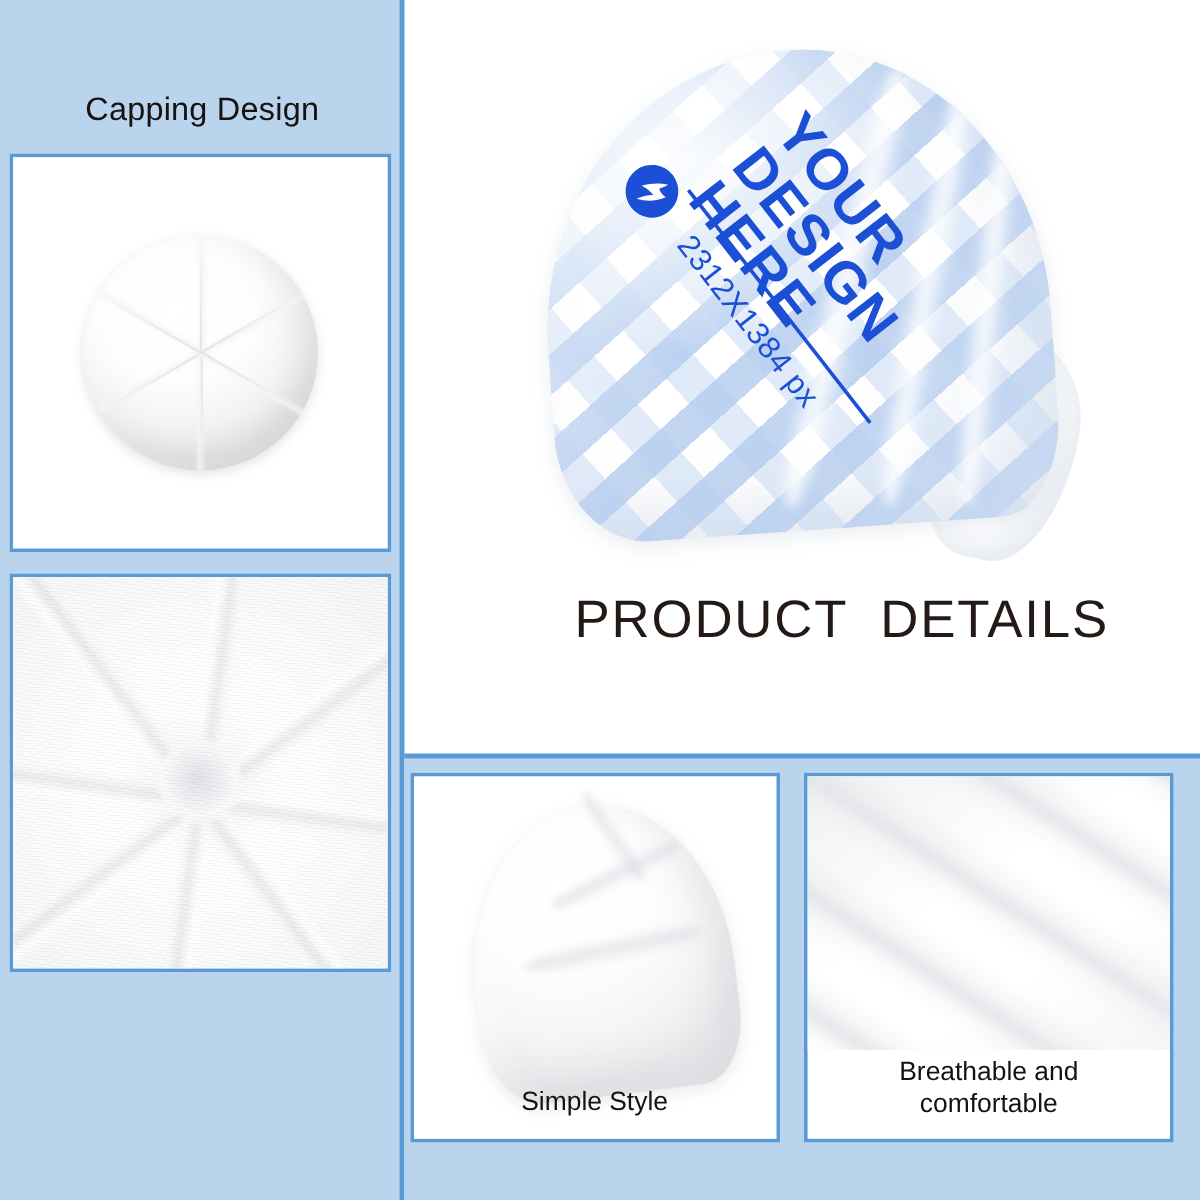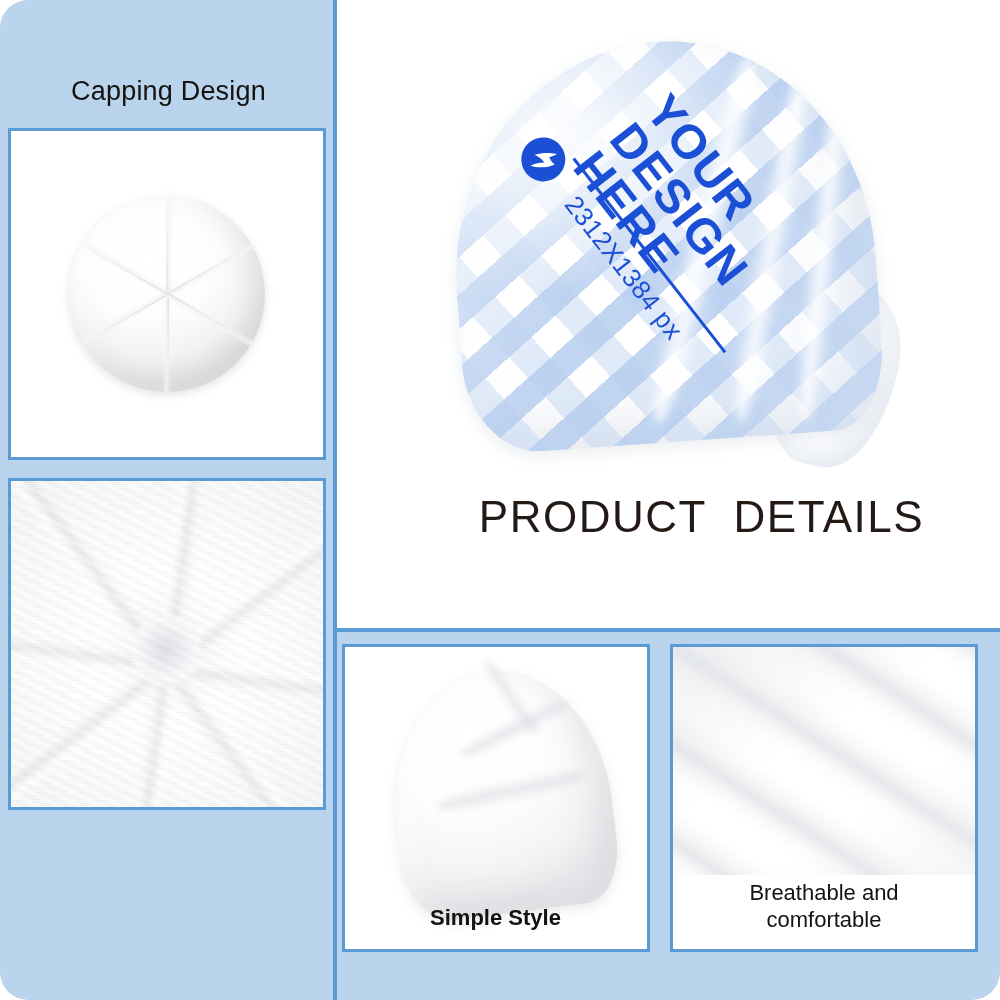--- a/index.html
+++ b/index.html
@@ -9,21 +9,20 @@
   }
   body {
     font-family: "Liberation Sans", sans-serif;
   }
   #page {
     position: relative;
     width: 1000px;
     height: 1000px;
     overflow: hidden;
     background: #ffffff;
-    border-radius: 28px;
   }
 
   
   .bg-sidebar {
     position: absolute;
     left: 0; top: 0;
     width: 337px; height: 1000px;
     background: #b9d4ec;
   }
   .bg-sidebar-edge {
@@ -409,21 +408,21 @@
 
   <div class="panel" style="left:342px; top:644px; width:308px; height:308px;">
     <div class="photo">
       <div class="beanie-wrap">
         <div class="beanie-body"></div>
         <div class="beanie-fold" style="left:36%; top:24%; width:120px; height:20px; transform:rotate(-26deg);"></div>
         <div class="beanie-fold" style="left:30%; top:44%; width:150px; height:22px; transform:rotate(-12deg);"></div>
         <div class="beanie-fold" style="left:40%; top:14%; width:90px;  height:16px; transform:rotate(56deg);"></div>
       </div>
     </div>
-    <div class="pcaption" style="left:0; right:1px; bottom:18px;font-weight:bold;">Simple Style</div>
+    <div class="pcaption" style="left:0; right:1px; bottom:18px;">Simple Style</div>
   </div>
 
   <div class="panel" style="left:670px; top:644px; width:308px; height:308px;">
     <div class="photo" style="bottom:74px;">
       <div class="folds">
         <div class="folds-layer"></div>
         <div class="folds-shade"></div>
       </div>
     </div>
     <div class="pcaption" style="left:0; right:0; bottom:16px; white-space:pre-line;">Breathable and

